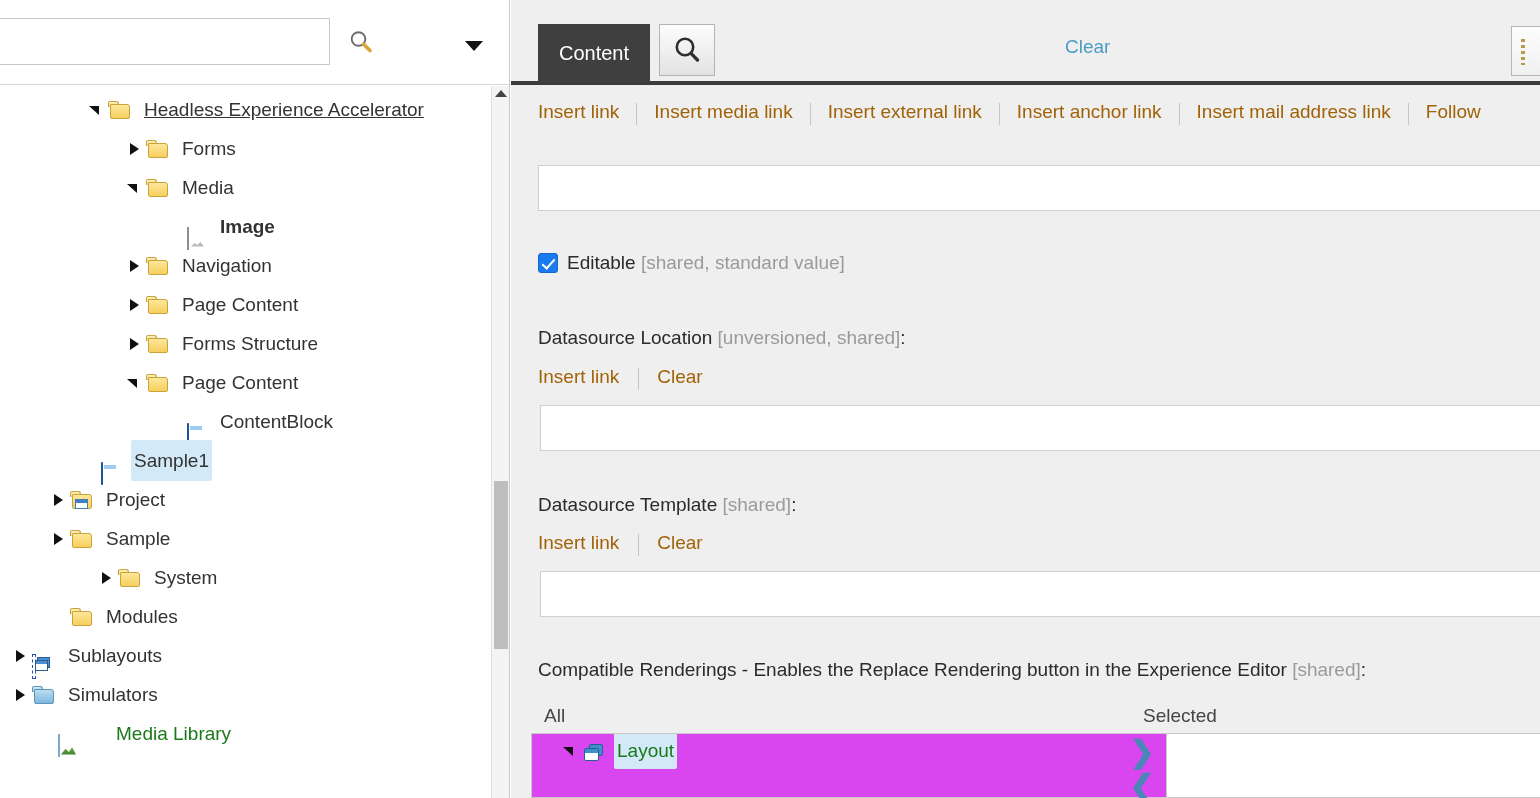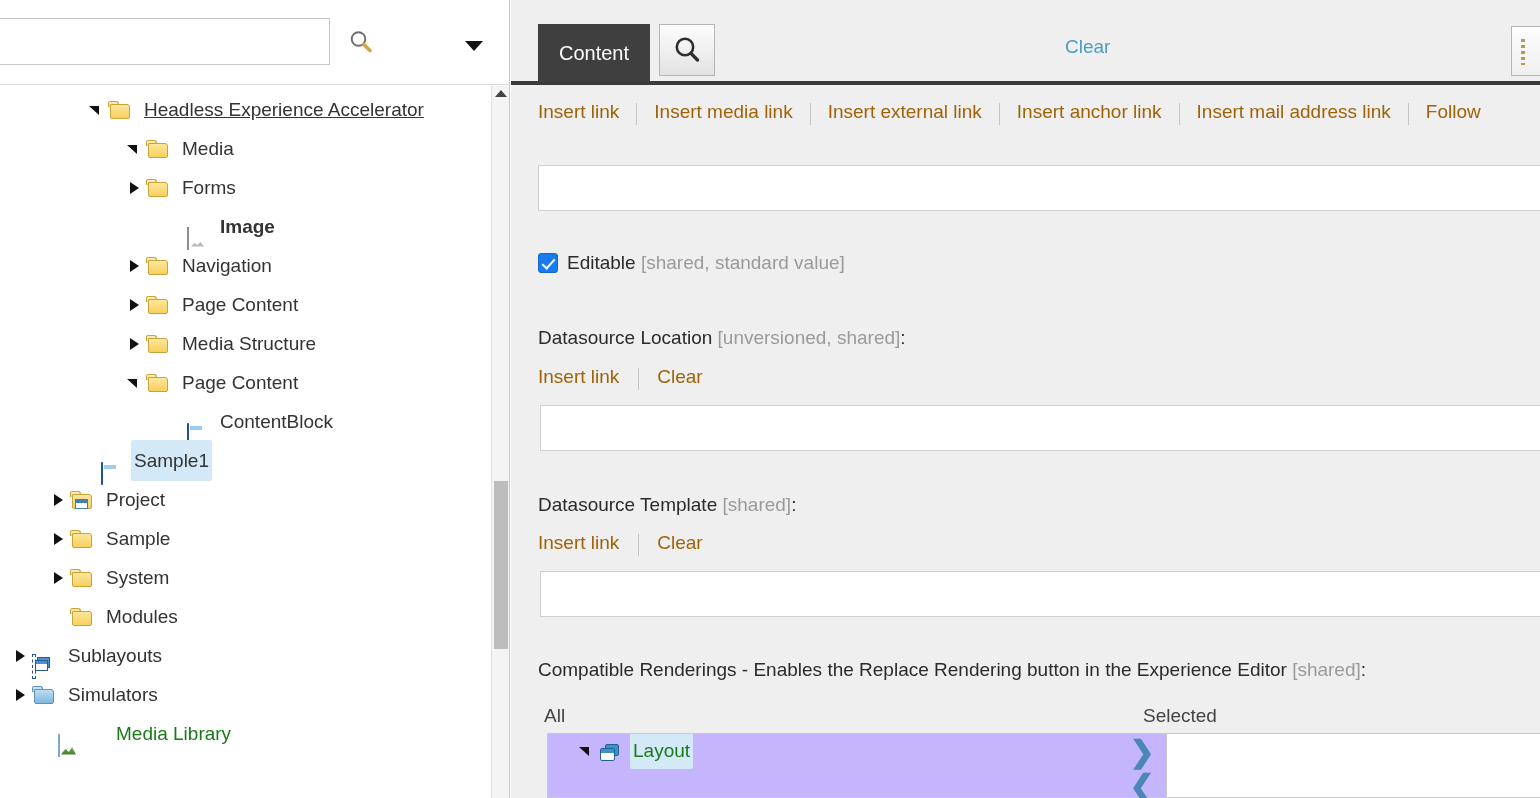--- a/index.html
+++ b/index.html
@@ -445,23 +445,23 @@
   #lbl-dstpl { left: 27px; top: 405px; }
   #sub-dstpl { left: 27px; top: 443px; }
   #lbl-compat { left: 27px; top: 570px; }
 
   
   #lbl-all      { position: absolute; left: 33px;  top: 616px; font-size: 19px; color: #444; }
   #lbl-selected { position: absolute; left: 632px; top: 616px; font-size: 19px; color: #444; }
 
   #listbox-all {
     position: absolute;
-    left: 36px; top: 644px;
+    left: 20px; top: 644px;
     width: 668px; height: 65px;
-    background: #c4b5fd;
+    background: #d946ef;
     border: 1px solid #c9c9c9;
     overflow: hidden;
   }
   #listbox-all-scroll {
     position: absolute;
     right: 0; top: 0;
     width: 18px; height: 63px;
     background: #f1f1f1;
     border-left: 1px solid #dcdcdc;
   }
@@ -541,31 +541,31 @@
       <div id="tree">
           <div class="tree-row" style="padding-left: 86px; text-decoration: underline;">
             <span class="exp">
               <span class="tri-down"></span>
             </span>
             <span class="ic"><span class="icn-folder"><span class="ft"></span><span class="fb"></span></span></span>
             <span class="lbl">Headless Experience Accelerator</span>
           </div>
           <div class="tree-row" style="padding-left: 124px;">
             <span class="exp">
+              <span class="tri-right"></span>
+            </span>
+            <span class="ic"><span class="icn-folder"><span class="ft"></span><span class="fb"></span></span></span>
+            <span class="lbl">Forms</span>
+          </div>
+          <div class="tree-row" style="padding-left: 124px;">
+            <span class="exp">
               <span class="tri-down"></span>
             </span>
             <span class="ic"><span class="icn-folder"><span class="ft"></span><span class="fb"></span></span></span>
             <span class="lbl">Media</span>
-          </div>
-          <div class="tree-row" style="padding-left: 124px;">
-            <span class="exp">
-              <span class="tri-right"></span>
-            </span>
-            <span class="ic"><span class="icn-folder"><span class="ft"></span><span class="fb"></span></span></span>
-            <span class="lbl">Forms</span>
           </div>
           <div class="tree-row" style="padding-left: 162px; font-weight: bold;">
             <span class="exp"></span>
             <span class="ic"><span class="icn-image"></span></span>
             <span class="lbl">Image</span>
           </div>
           <div class="tree-row" style="padding-left: 124px;">
             <span class="exp">
               <span class="tri-right"></span>
             </span>
@@ -577,21 +577,21 @@
               <span class="tri-right"></span>
             </span>
             <span class="ic"><span class="icn-folder"><span class="ft"></span><span class="fb"></span></span></span>
             <span class="lbl">Page Content</span>
           </div>
           <div class="tree-row" style="padding-left: 124px;">
             <span class="exp">
               <span class="tri-right"></span>
             </span>
             <span class="ic"><span class="icn-folder"><span class="ft"></span><span class="fb"></span></span></span>
-            <span class="lbl">Media Structure</span>
+            <span class="lbl">Forms Structure</span>
           </div>
           <div class="tree-row" style="padding-left: 124px;">
             <span class="exp">
               <span class="tri-down"></span>
             </span>
             <span class="ic"><span class="icn-folder"><span class="ft"></span><span class="fb"></span></span></span>
             <span class="lbl">Page Content</span>
           </div>
           <div class="tree-row" style="padding-left: 162px;">
             <span class="exp"></span>
@@ -610,21 +610,21 @@
             <span class="ic"><span class="icn-folder icn-folder-proj"><span class="ft"></span><span class="fb"></span><span class="win"></span></span></span>
             <span class="lbl">Project</span>
           </div>
           <div class="tree-row" style="padding-left: 48px;">
             <span class="exp">
               <span class="tri-right"></span>
             </span>
             <span class="ic"><span class="icn-folder"><span class="ft"></span><span class="fb"></span></span></span>
             <span class="lbl">Sample</span>
           </div>
-          <div class="tree-row" style="padding-left: 48px;">
+          <div class="tree-row" style="padding-left: 48px; margin-left: 48px;">
             <span class="exp">
               <span class="tri-right"></span>
             </span>
             <span class="ic"><span class="icn-folder"><span class="ft"></span><span class="fb"></span></span></span>
             <span class="lbl">System</span>
           </div>
           <div class="tree-row" style="padding-left: 48px;">
             <span class="exp"></span>
             <span class="ic"><span class="icn-folder"><span class="ft"></span><span class="fb"></span></span></span>
             <span class="lbl">Modules</span>

